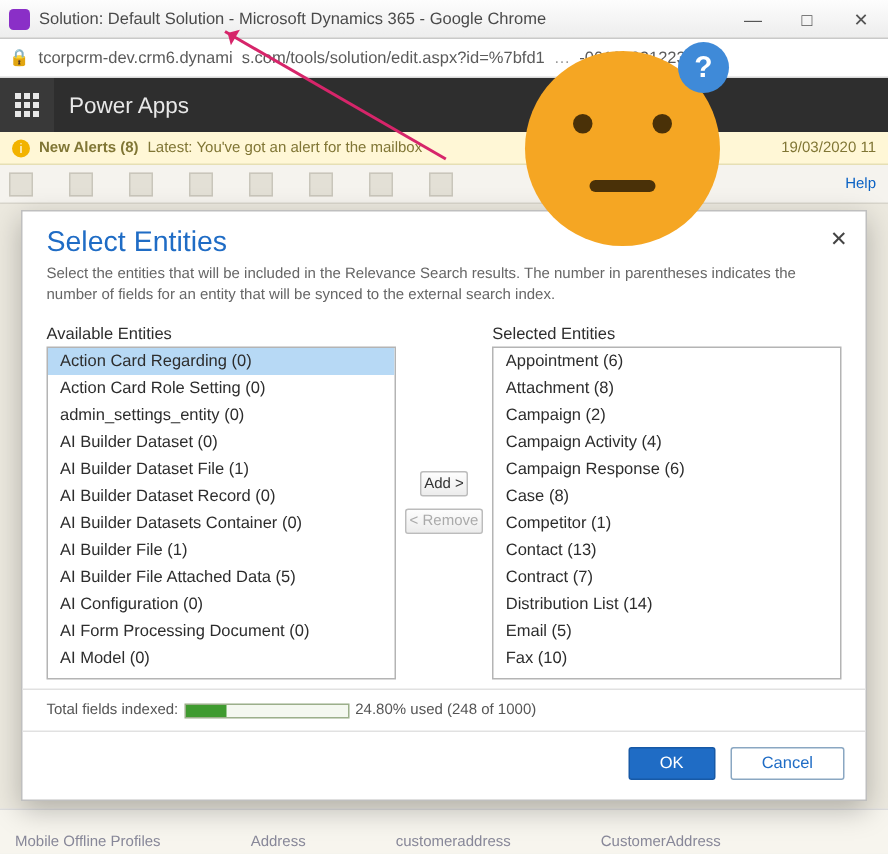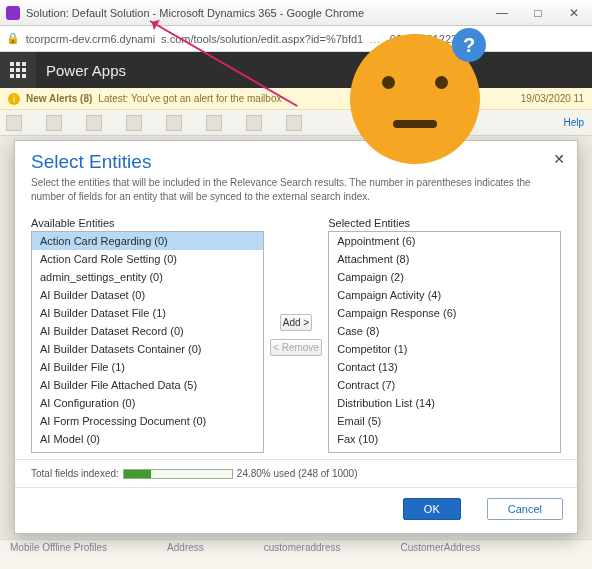--- a/index.html
+++ b/index.html
@@ -15,39 +15,39 @@
   .addr .dots{color:#9a9a9a}
   .appbar{height:36px;background:#2e2e2e;display:flex;align-items:center;color:#e8e8e8;font-size:15px}
   .appbar .waffle{width:36px;height:36px;background:#393939;display:flex;align-items:center;justify-content:center}
   .appbar .brand{padding-left:10px}
   .alerts{height:22px;background:#fff7d6;border-bottom:1px solid #e6dfb4;display:flex;align-items:center;font-size:10px;color:#807635;padding:0 8px;gap:6px}
   .alerts .ico{width:12px;height:12px;border-radius:50%;background:#f2b300;color:#fff;display:flex;align-items:center;justify-content:center;font-size:9px}
   .ribbon{height:26px;background:#f5f3ee;border-bottom:1px solid #d8d5cb;display:flex;align-items:center;padding-left:6px;gap:24px}
   .ribbon .rb{width:16px;height:16px;background:#e3e0d6;border:1px solid #c9c6bb}
   .ribbon .help{margin-left:auto;margin-right:8px;font-size:10px;color:#0b62c4}
   .dim{position:absolute;left:0;right:0;top:136px;bottom:0;background:#ece9df}
-  .footerstrip{position:absolute;bottom:0;left:0;right:0;height:30px;background:#f7f5ee;border-top:1px solid #ddd;font-size:10px;color:#889;padding:2px 10px;display:flex;gap:60px;align-items:flex-start}
+  .footerstrip{position:absolute;bottom:0;left:0;right:0;height:30px;background:#f7f5ee;border-top:1px solid #ddd;font-size:10px;color:#889;padding:2px 10px;display:flex;gap:60px;align-items:flex-end}
   .dialog{position:absolute;left:14px;top:140px;width:564px;height:394px;background:#fff;border:1px solid #bfbfbf;box-shadow:0 6px 18px rgba(0,0,0,.25)}
   .dlg-head{padding:10px 16px 8px}
   .dlg-head h1{font-size:19px;color:#1f6cc5;font-weight:400}
   .dlg-head p{font-size:10px;color:#666;margin-top:3px;line-height:1.35}
   .dlg-close{position:absolute;top:10px;right:12px;font-size:14px;color:#444;cursor:pointer}
   .dlg-body{display:flex;padding:6px 16px 0;gap:6px}
   .col{display:flex;flex-direction:column;width:240px}
   .col h3{font-size:11px;font-weight:400;color:#2d2d2d;margin-bottom:2px}
   .listbox{border:1px solid #b4b4b4;height:222px;overflow:hidden;font-size:11px;color:#2d2d2d;background:#fff}
   .listbox .row{padding:3px 8px;border-bottom:0;white-space:nowrap}
   .listbox .row.sel{background:#b7d9f5}
   .mid{width:54px;display:flex;flex-direction:column;justify-content:center;gap:8px;align-items:center}
   .mid button{font-size:10px;border:1px solid #bcbcbc;background:linear-gradient(#fdfdfd,#ececec);padding:2px 2px;color:#333;border-radius:2px}
   .mid button:disabled{color:#aaa}
   .dlg-status{padding:8px 16px;border-top:1px solid #e1e1e1;border-bottom:1px solid #e1e1e1;margin-top:6px;display:flex;align-items:center;font-size:10px;color:#555;gap:4px}
   .prog{width:110px;height:10px;border:1px solid #9caf8b;background:#f4f8f0;position:relative}
   .prog .fill{position:absolute;left:0;top:0;bottom:0;width:25%;background:#3f9b2f}
-  .dlg-actions{display:flex;justify-content:flex-end;gap:26px;padding:10px 14px}
+  .dlg-actions{display:flex;justify-content:flex-end;gap:10px;padding:10px 14px}
   .btn{font-size:11px;padding:4px 20px;border-radius:2px;border:1px solid #8aa7c2}
   .btn.primary{background:#1f6cc5;color:#fff;border-color:#1759a6}
   .btn.secondary{background:#fff;color:#1f6cc5}
   .arrow{position:absolute;top:20px;left:150px;width:170px;height:2px;background:#d6256a;transform:rotate(30deg);transform-origin:left center;z-index:50}
   .arrow:before{content:"";position:absolute;left:-4px;top:-5px;border:6px solid transparent;border-right-color:#d6256a}
   .emoji{position:absolute;top:34px;left:350px;width:130px;height:130px;z-index:60}
   .emoji .face{width:130px;height:130px;background:#f5a623;border-radius:50%;position:relative}
   .emoji .eye{position:absolute;width:13px;height:13px;background:#4a3108;border-radius:50%;top:42px}
   .emoji .eye.l{left:32px}.emoji .eye.r{right:32px}
   .emoji .mouth{position:absolute;width:44px;height:8px;background:#4a3108;border-radius:4px;top:86px;left:43px}

